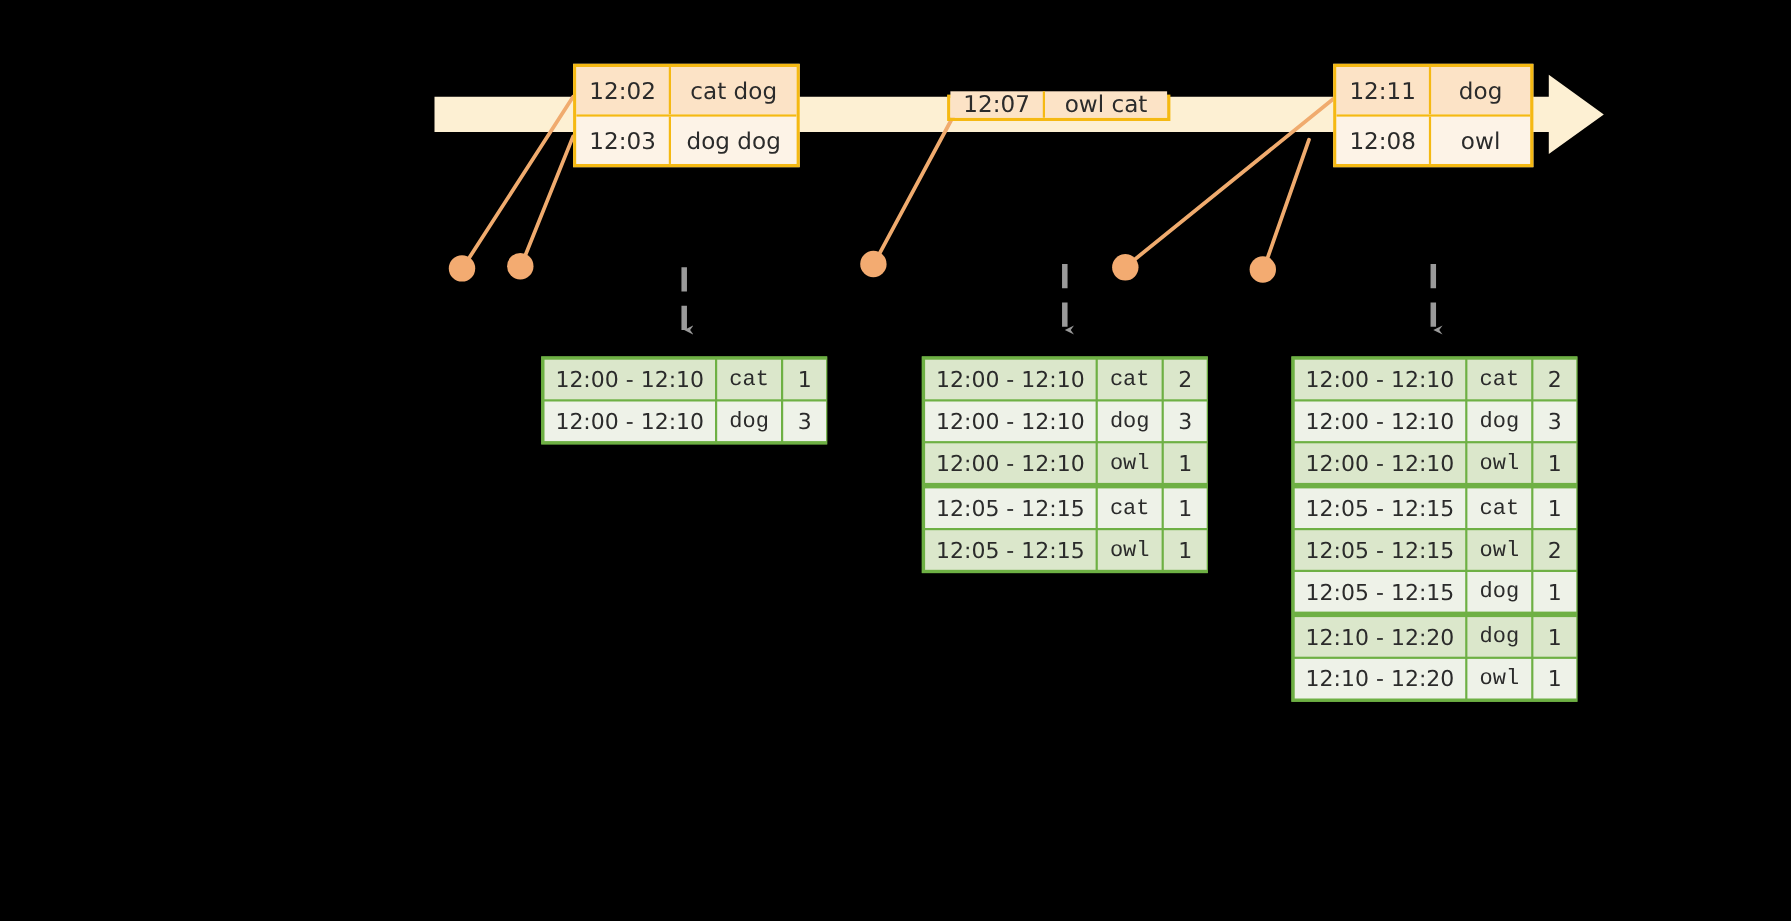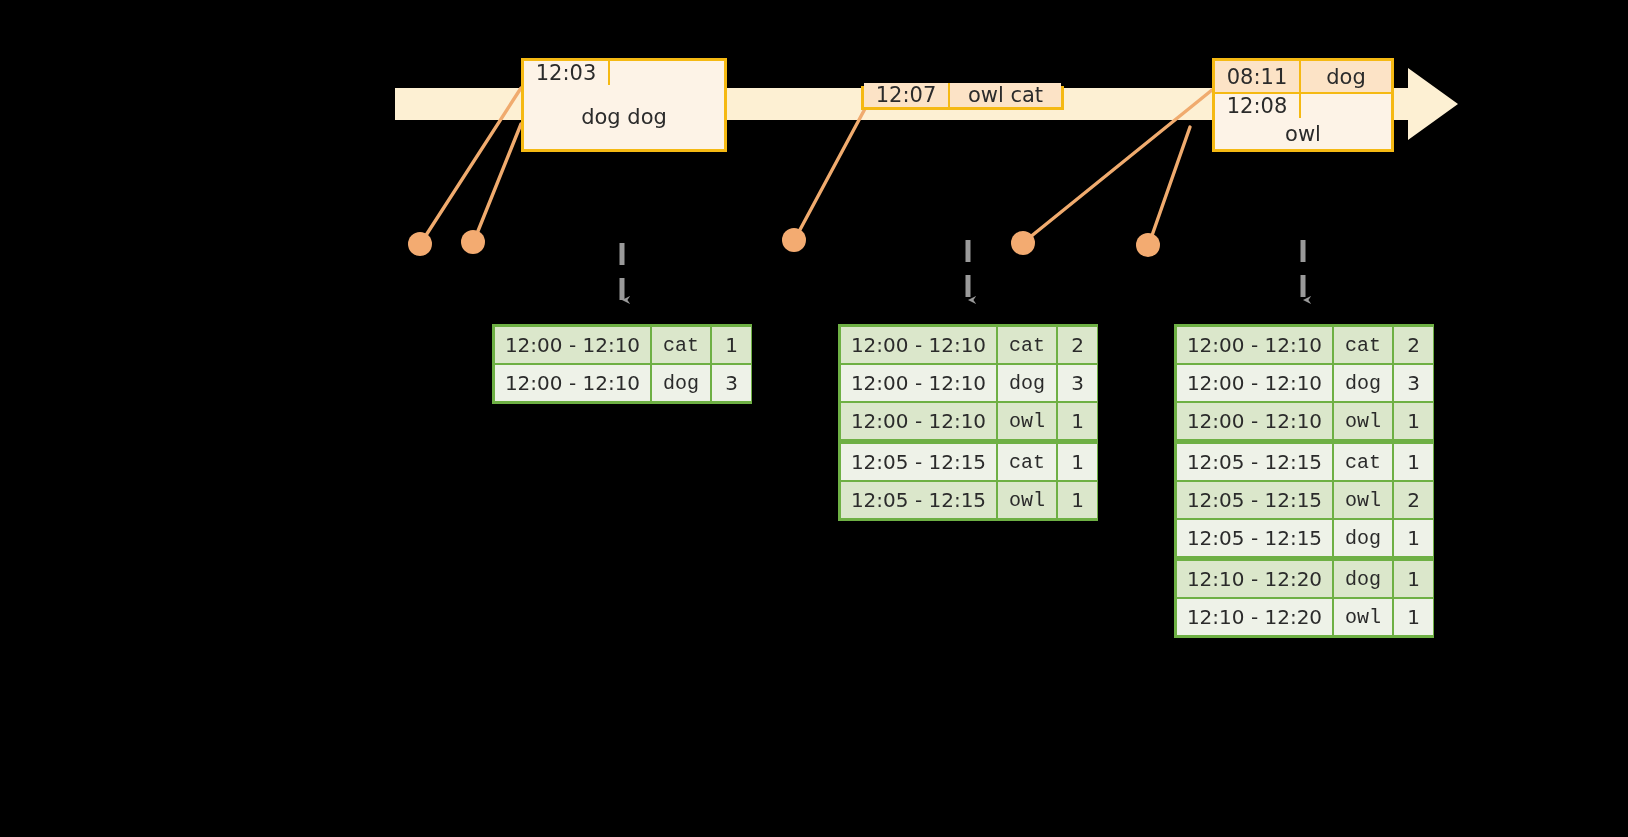--- a/index.html
+++ b/index.html
@@ -40,21 +40,21 @@
   }
   .event-row {
     display: flex;
     flex: 1 1 auto;
     align-items: stretch;
   }
   .event-row + .event-row {
     border-top: 2px solid #f5b913;
   }
   .event-row.shade  { background: #fce3c6; }
-  .event-row.light  { background: #fdf3e7; flex-direction: column; }
+  .event-row.light  { background: #fdf3e7; }
   .ev-time {
     width: 86px;
     box-sizing: border-box;
     border-right: 2px solid #f5b913;
     display: flex;
     align-items: center;
     justify-content: center;
     font-size: 21px;
     color: #2b2b2b;
   }
@@ -132,36 +132,40 @@
     </g>
 
     <g stroke="#9a9a9a" stroke-width="5" fill="none" stroke-dasharray="22 13">
       <line x1="622" y1="243" x2="622" y2="300" marker-end="url(#flowhead)"></line>
       <line x1="968" y1="240" x2="968" y2="300" marker-end="url(#flowhead)"></line>
       <line x1="1303" y1="240" x2="1303" y2="300" marker-end="url(#flowhead)"></line>
     </g>
   </svg>
 
   <div class="event-box" style="left:521px; top:58px; width:206px; height:94px;">
+    <div class="event-row shade">
+      <div class="ev-time">12:02</div>
+      <div class="ev-words">cat dog</div>
+    </div>
     <div class="event-row light">
       <div class="ev-time">12:03</div>
       <div class="ev-words">dog dog</div>
     </div>
   </div>
 
   <div class="event-box" style="left:861px; top:86px; width:203px; height:24px;justify-content:flex-end;">
     <div class="event-row shade">
       <div class="ev-time">12:07</div>
       <div class="ev-words">owl cat</div>
     </div>
   </div>
 
   <div class="event-box" style="left:1212px; top:58px; width:182px; height:94px;">
     <div class="event-row shade">
-      <div class="ev-time">08:11</div>
+      <div class="ev-time">12:11</div>
       <div class="ev-words">dog</div>
     </div>
     <div class="event-row light">
       <div class="ev-time">12:08</div>
       <div class="ev-words">owl</div>
     </div>
   </div>
 
   <div class="result-table" id="tbl0" style="left:492px; top:324px; width:260px;">
       <div class="rt-row shade">

